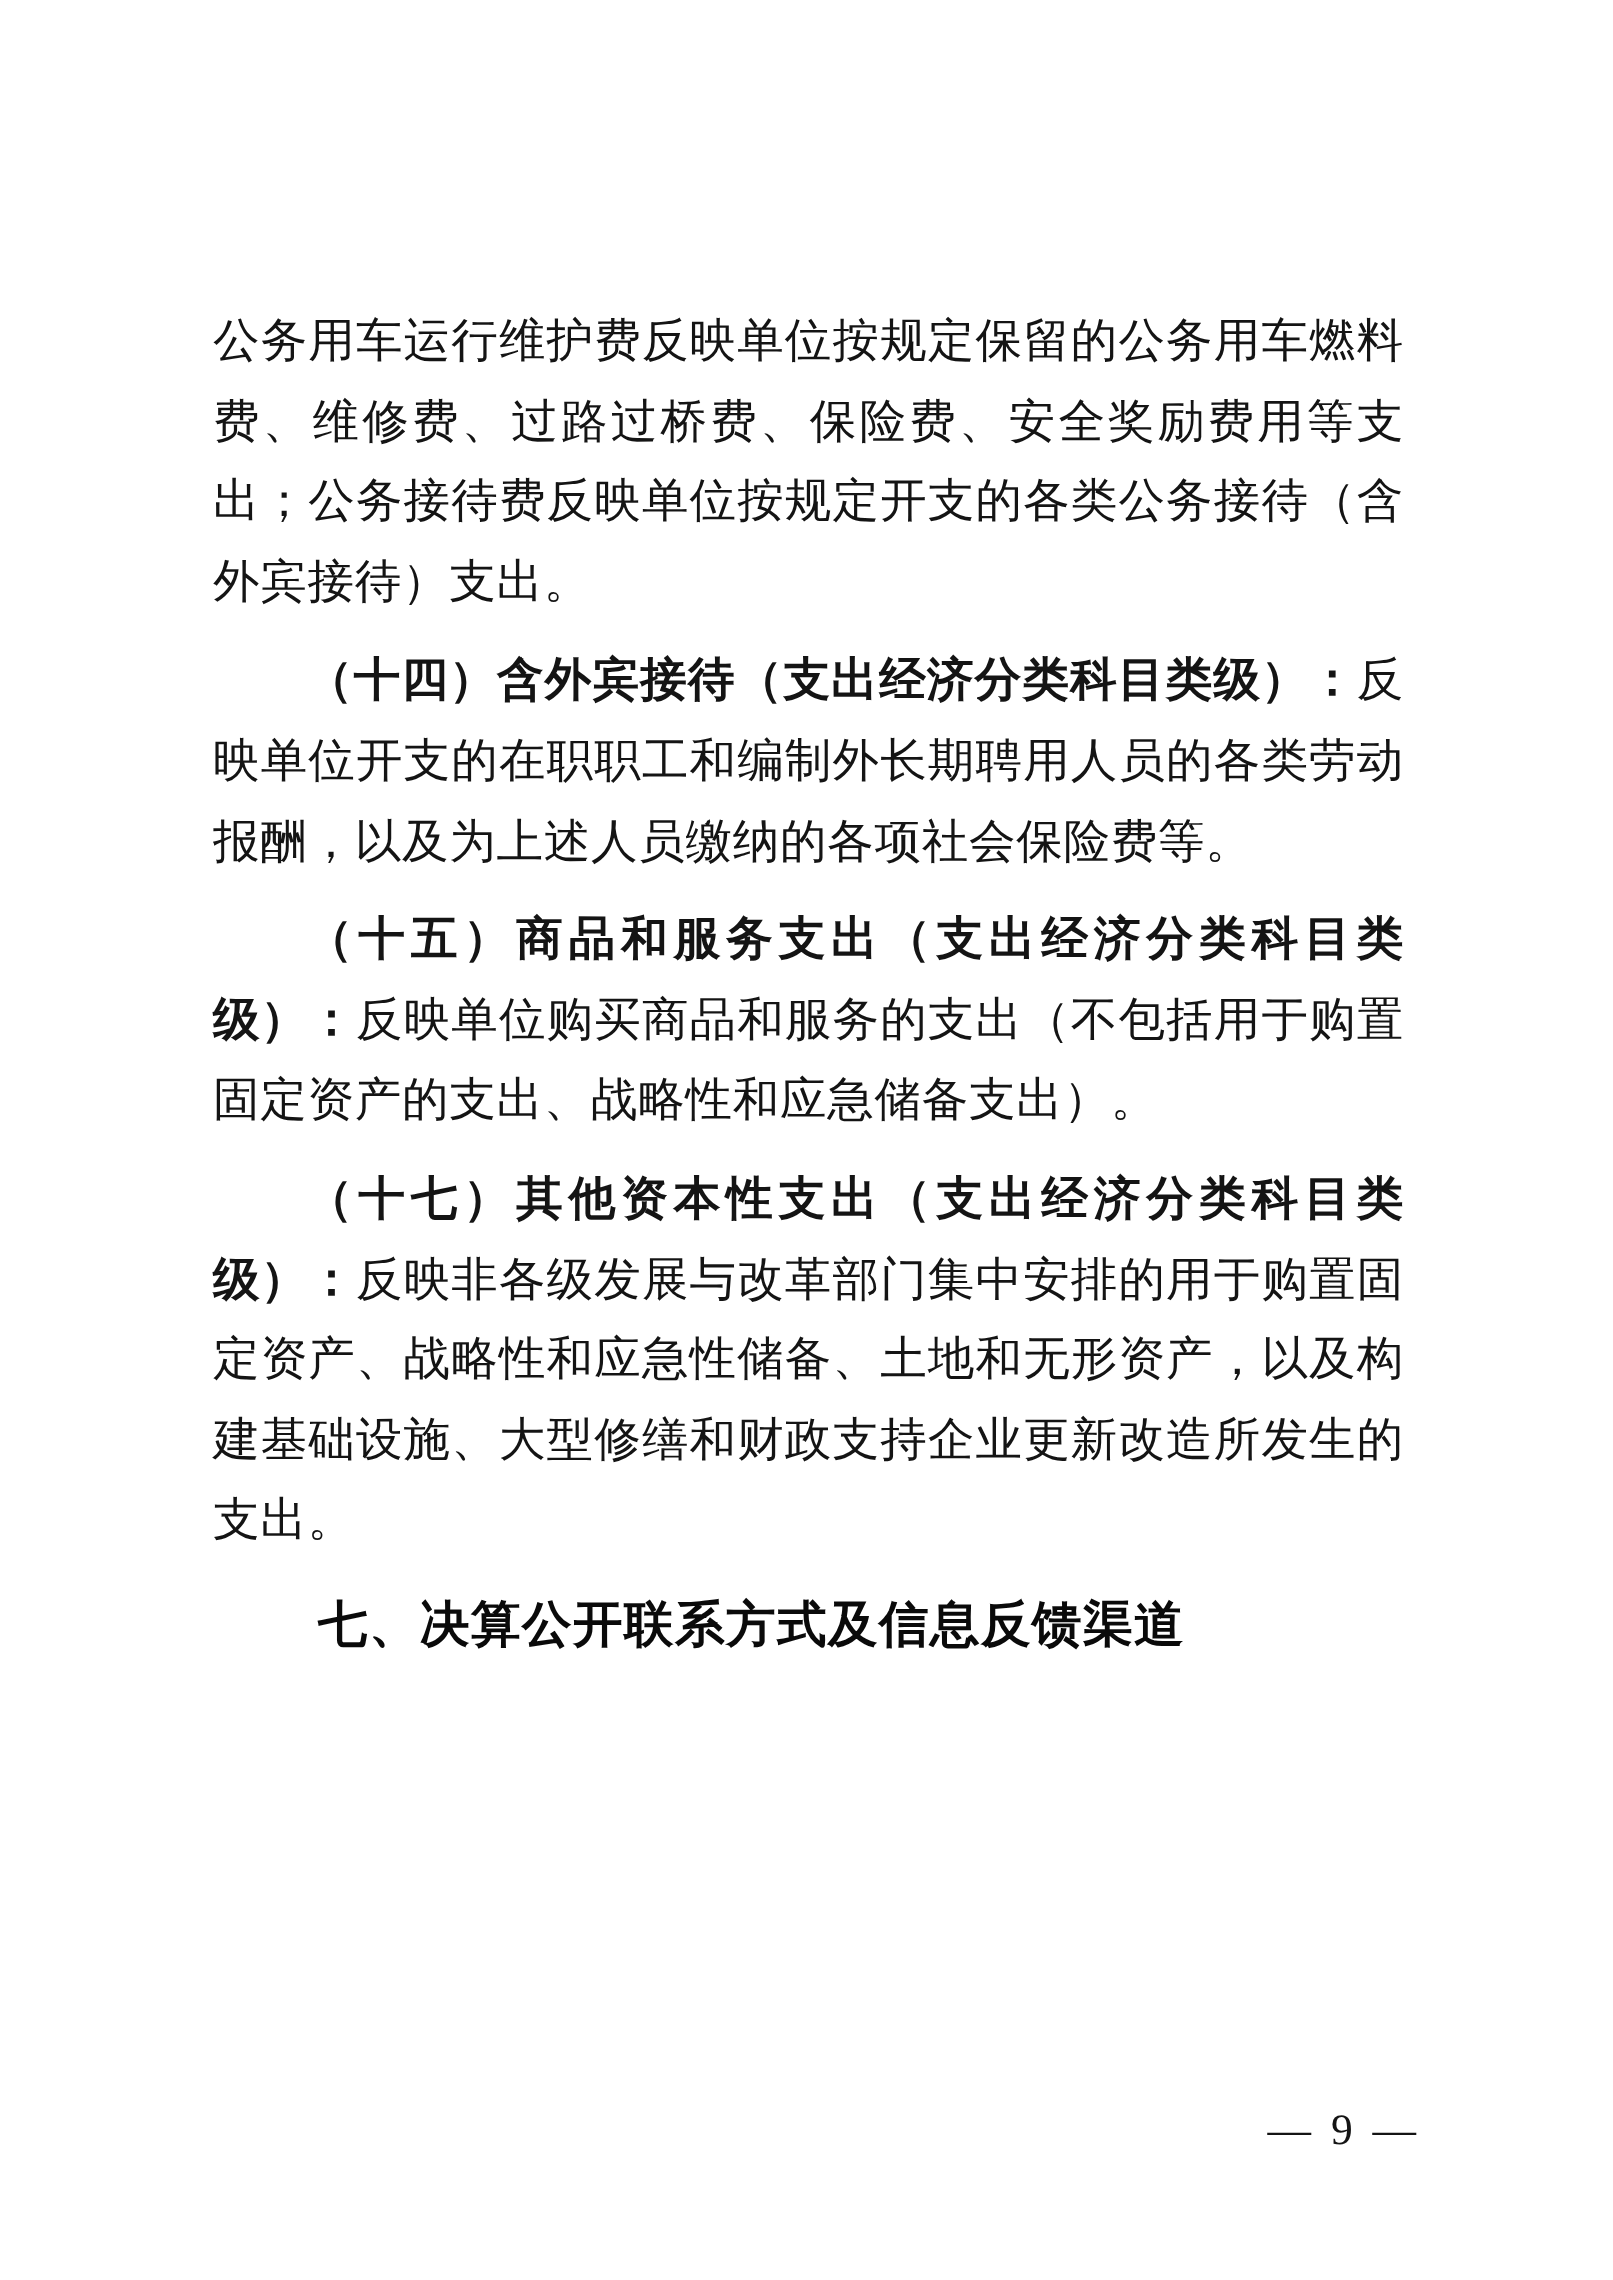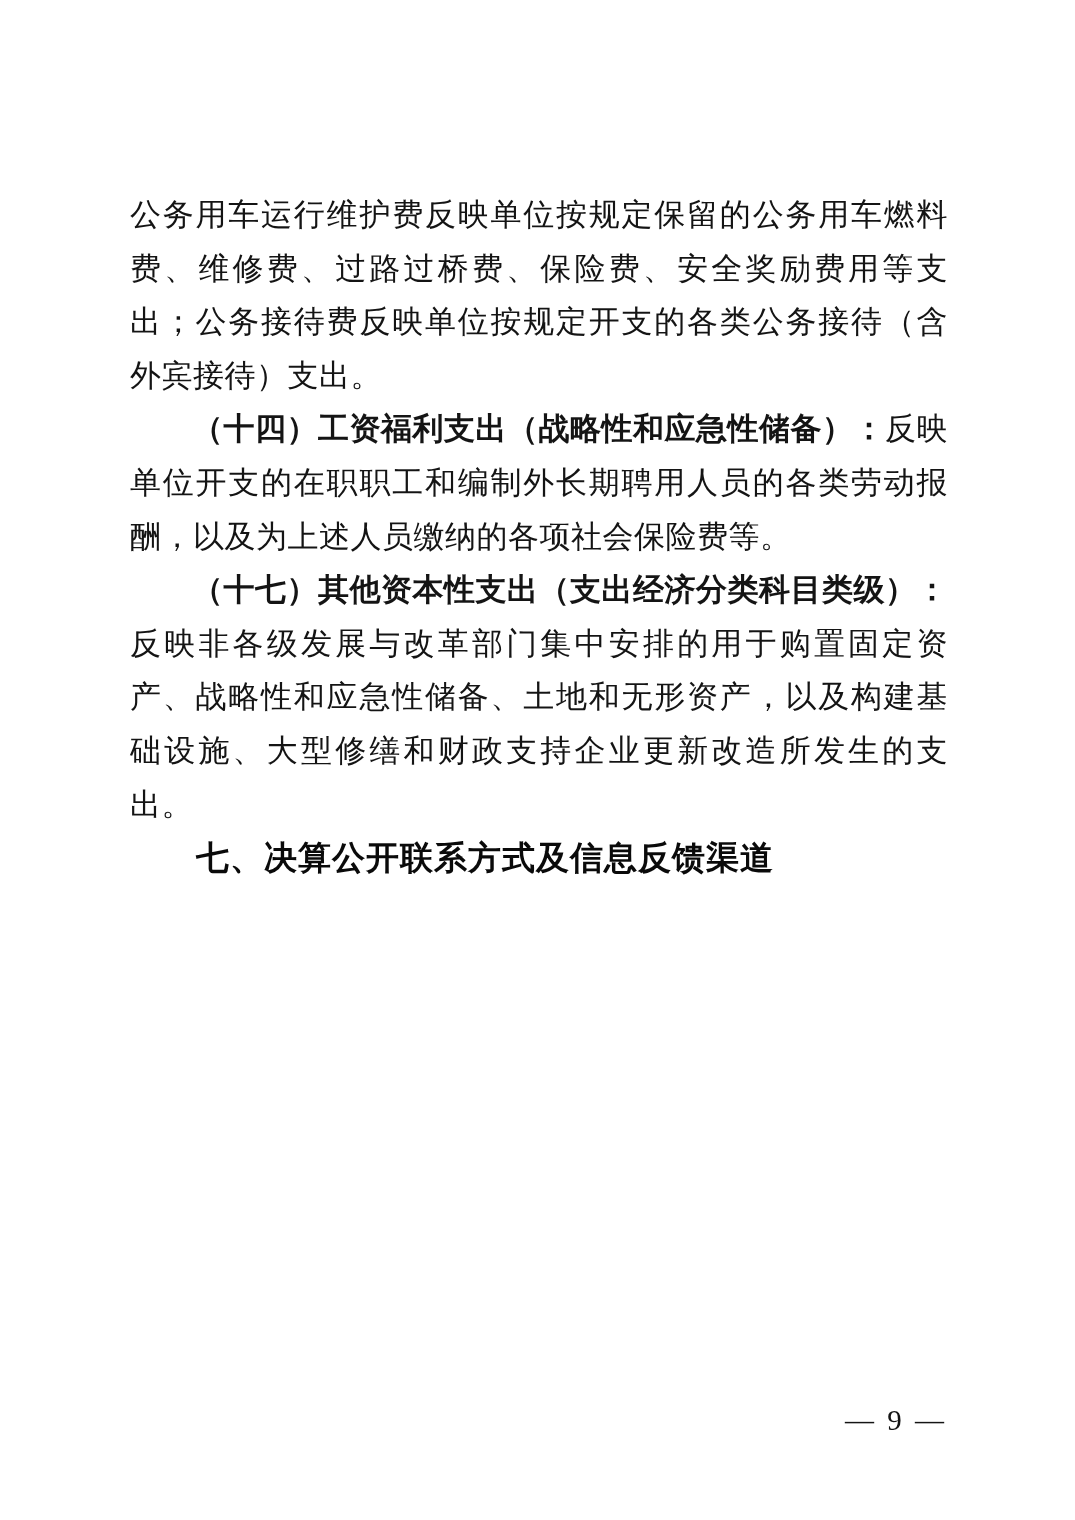--- a/index.html
+++ b/index.html
@@ -20,37 +20,37 @@
     font-family: "Liberation Serif", "DejaVu Serif", serif;
     color: #141414;
   }
   .doc-body {
     position: absolute;
     left: 130px;
     top: 188px;
     width: 818px;
   }
   .para {
-    margin: 0;
+    margin: 12px;
     font-size: 31px;
     line-height: 53.6px;
     text-align: justify;
     text-indent: 2em;
     font-weight: normal;
     letter-spacing: 0.5px;
     font-family: Liberation Serif, serif;
   }
   .para.continuation {
     text-indent: 0;
   }
   .para .lead {
     font-weight: bold;
   }
   .section-heading {
-    margin: 0;
+    margin: 16px;
     font-family: "Liberation Sans", "DejaVu Sans", sans-serif;
     font-size: 33px;
     font-weight: bold;
     line-height: 53.6px;
     text-indent: 2em;
     letter-spacing: 1px;
     color: #0a0a0a;
   }
   .page-footer {
     position: absolute;
@@ -63,22 +63,23 @@
 </style>
 </head>
 <body>
 
 <div class="page">
   <main class="doc-body">
 
     <p class="para continuation"><b class="lead"></b><span>公务用车运行维护费反映单位按规定保留的公务用车燃料费、维修费、过路过桥费、保险费、安全奖励费用等支出；公务接待费反映单位按规定开支的各类公务接待（含外宾接待）支出。</span></p>
 
 
-    <p class="para"><b class="lead">（十四）工资福利支出（战略性和应急性储备）：</b><span>反映单位开支的在职职工和编制外长期聘用人员的各类劳动报酬，以及为上述人员缴纳的各项社会保险费等。</span></p>
+    <p class="para"><b class="lead">（十四）含外宾接待（支出经济分类科目类级）：</b><span>反映单位开支的在职职工和编制外长期聘用人员的各类劳动报酬，以及为上述人员缴纳的各项社会保险费等。</span></p>
 
+    <p class="para"><b class="lead">（十五）商品和服务支出（支出经济分类科目类级）：</b><span>反映单位购买商品和服务的支出（不包括用于购置固定资产的支出、战略性和应急储备支出）。</span></p>
 
 
     <p class="para"><b class="lead">（十七）其他资本性支出（支出经济分类科目类级）：</b><span>反映非各级发展与改革部门集中安排的用于购置固定资产、战略性和应急性储备、土地和无形资产，以及构建基础设施、大型修缮和财政支持企业更新改造所发生的支出。</span></p>
 
     <h2 class="section-heading">七、决算公开联系方式及信息反馈渠道</h2>
 
   </main>
 
   <footer class="page-footer">
     <span>— 9 —</span>

